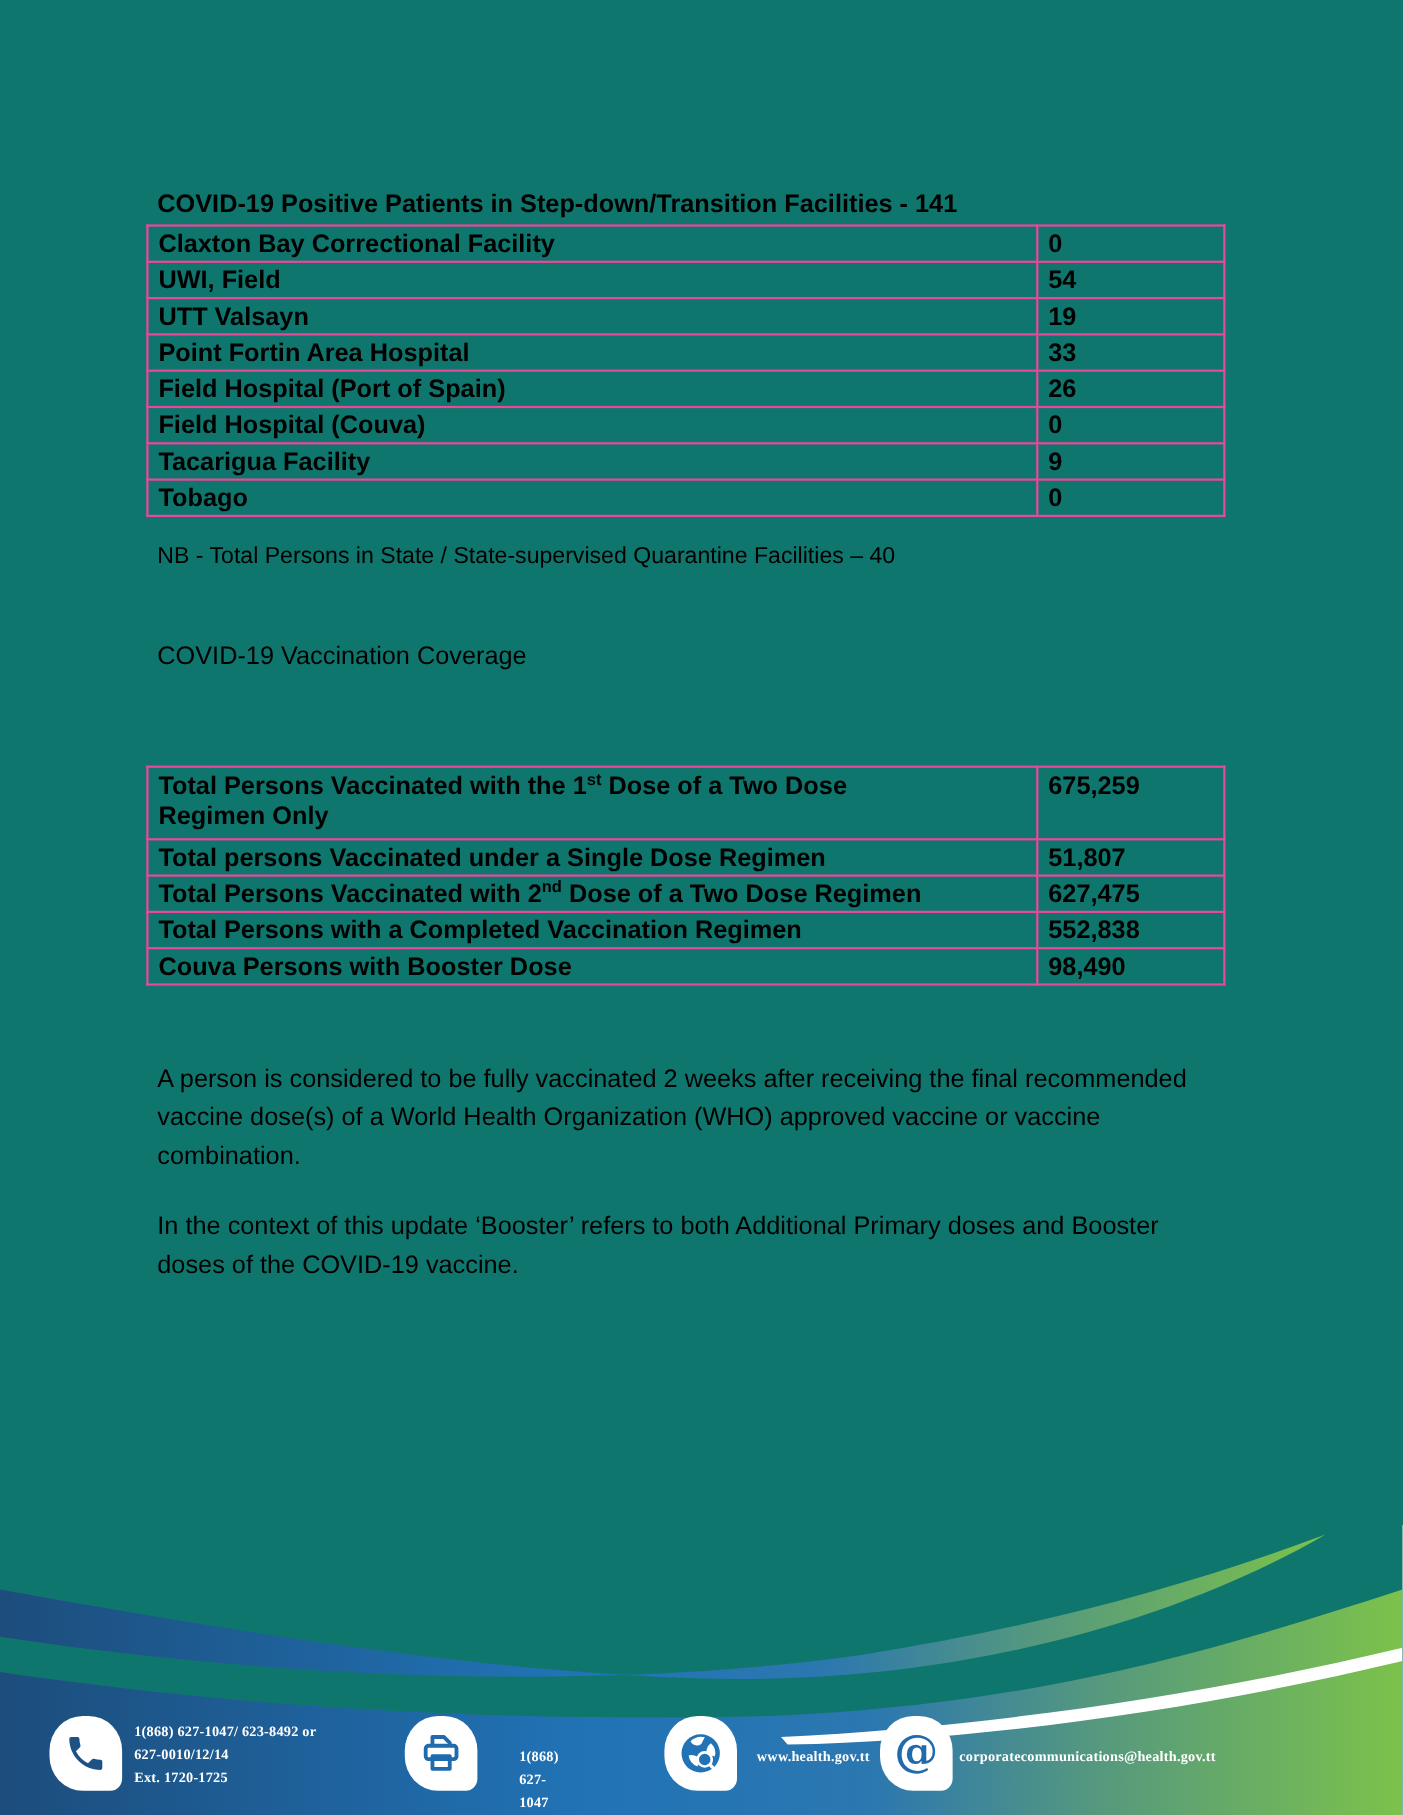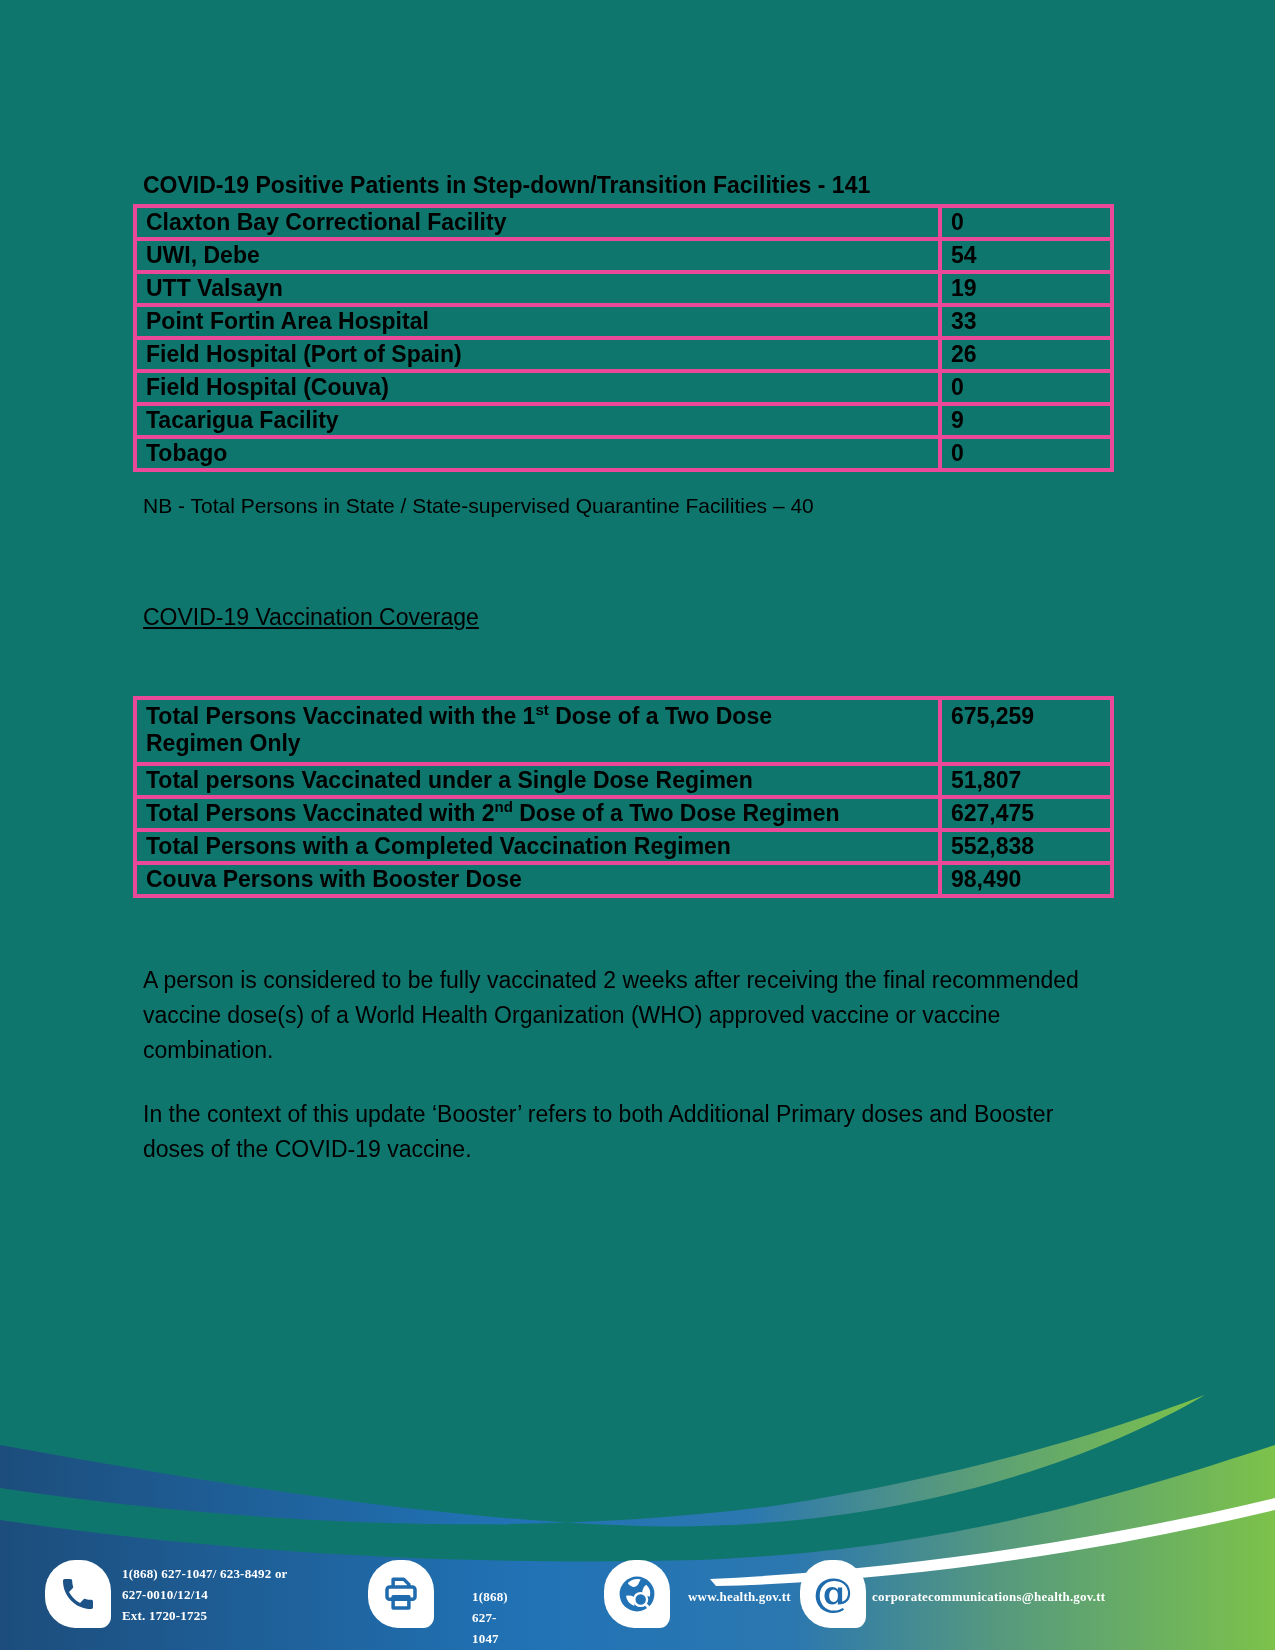--- a/index.html
+++ b/index.html
@@ -13,39 +13,39 @@
     position:absolute;left:143px;top:172px;
     font-size:23px;font-weight:bold;letter-spacing:0;
   }
   table.data-tbl{
     position:absolute;left:133px;width:981px;
     border-collapse:collapse;table-layout:fixed;
   }
   #facility-table{top:204px;}
   #vacc-table{top:696px;}
   table.data-tbl td{
-    border:4px solid #ec4899;
+    border:2px solid #ec4899;
     font-size:23px;font-weight:bold;
     padding:1px 9px;vertical-align:middle;
     overflow:hidden;white-space:normal;
   }
   table.data-tbl td.val{width:150px;}
   #facility-table tr{height:33px;}
   #vacc-table tr{height:33px;}
   #vacc-table tr.tall{height:66px;}
   #vacc-table tr.tall td{vertical-align:top;padding-top:3px;}
   sup.ord{font-size:15px;line-height:0;}
   
   .nb-note{
     position:absolute;left:143px;top:494px;
     font-size:21px;font-weight:normal;
   }
   .section-heading{
-    position:absolute;left:143px;top:604px;
-    font-size:23px;text-decoration:underline;
+    position:absolute;left:143px;top:583px;
+    font-size:23px;
   }
   .para{
     position:absolute;left:143px;width:1010px;
     font-size:23px;line-height:35px;
   }
   #para-1{top:963px;}
   #para-2{top:1097px;}
   
   .footer-wave{position:absolute;left:0;top:1360px;width:1275px;height:290px;}
   .footer-item{position:absolute;display:block;}
@@ -72,21 +72,21 @@
 
   <div class="tbl-title">COVID-19 Positive Patients in Step-down/Transition Facilities - 141</div>
 
   <table class="data-tbl" id="facility-table">
     <tbody id="facility-tbody">
         <tr>
           <td>Claxton Bay Correctional Facility</td>
           <td class="val">0</td>
         </tr>
         <tr>
-          <td>UWI, Debe</td>
+          <td>UWI, Field</td>
           <td class="val">54</td>
         </tr>
         <tr>
           <td>UTT Valsayn</td>
           <td class="val">19</td>
         </tr>
         <tr>
           <td>Point Fortin Area Hospital</td>
           <td class="val">33</td>
         </tr>

